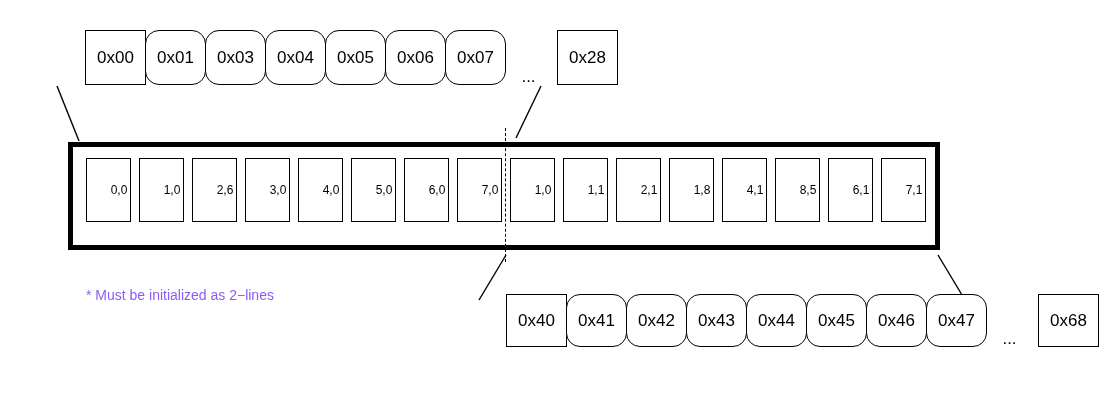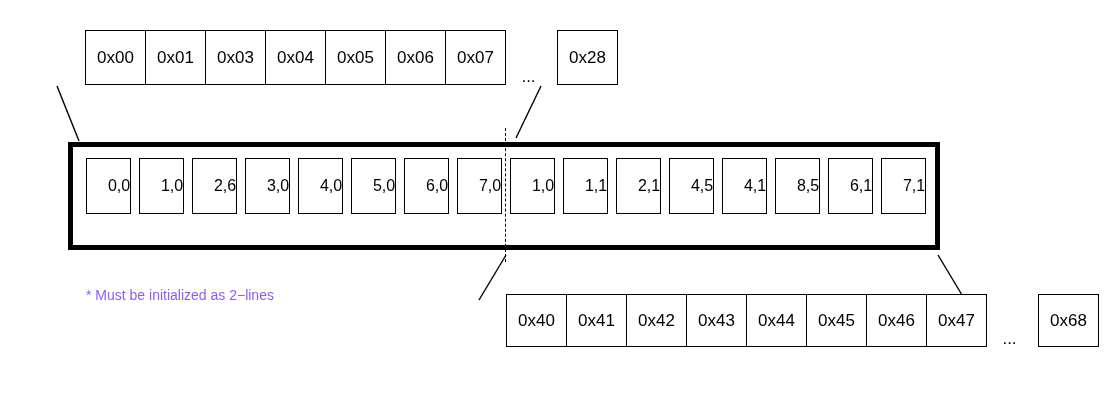--- a/index.html
+++ b/index.html
@@ -33,20 +33,21 @@
     display: flex;
     align-items: center;
     justify-content: center;
     font-size: 17px;
     line-height: 1;
     letter-spacing: 0px;
   }
   
   .addr-row .addr-cell + .addr-cell {
     margin-left: -1px;
+    border-radius: 14px;
   }
   .ellipsis {
     display: flex;
     align-items: flex-end;
     justify-content: center;
     font-size: 17px;
     line-height: 1;
     padding-bottom: 14px;
     color: #000000;
   }
@@ -86,27 +87,27 @@
   #cache-line-cells {
     position: absolute;
     left: 13px;
     top: 11px;
     display: flex;
     gap: 8px;
   }
   .line-cell {
     box-sizing: border-box;
     width: 45px;
-    height: 56px;
+    height: 64px;
     border: 1px solid #000000;
     background: #ffffff;
     display: flex;
     align-items: center;
     justify-content: center;
-    font-size: 16px;
+    font-size: 12px;
     line-height: 1;
     padding-left: 21px;
   }
 
   
   #half-divider {
     position: absolute;
     left: 505px;
     top: 128px;
     width: 0px;
@@ -162,21 +163,21 @@
       <div class="line-cell">1,0</div>
       <div class="line-cell">2,6</div>
       <div class="line-cell">3,0</div>
       <div class="line-cell">4,0</div>
       <div class="line-cell">5,0</div>
       <div class="line-cell">6,0</div>
       <div class="line-cell">7,0</div>
       <div class="line-cell">1,0</div>
       <div class="line-cell">1,1</div>
       <div class="line-cell">2,1</div>
-      <div class="line-cell">4,5</div>
+      <div class="line-cell">1,8</div>
       <div class="line-cell">4,1</div>
       <div class="line-cell">8,5</div>
       <div class="line-cell">6,1</div>
       <div class="line-cell">7,1</div>
     </div>
   </div>
 
   <div id="half-divider"></div>
 
   <svg class="connector" style="left:472px; top:252px; width:42px; height:54px;" width="42" height="54" viewBox="0 0 42 54">

